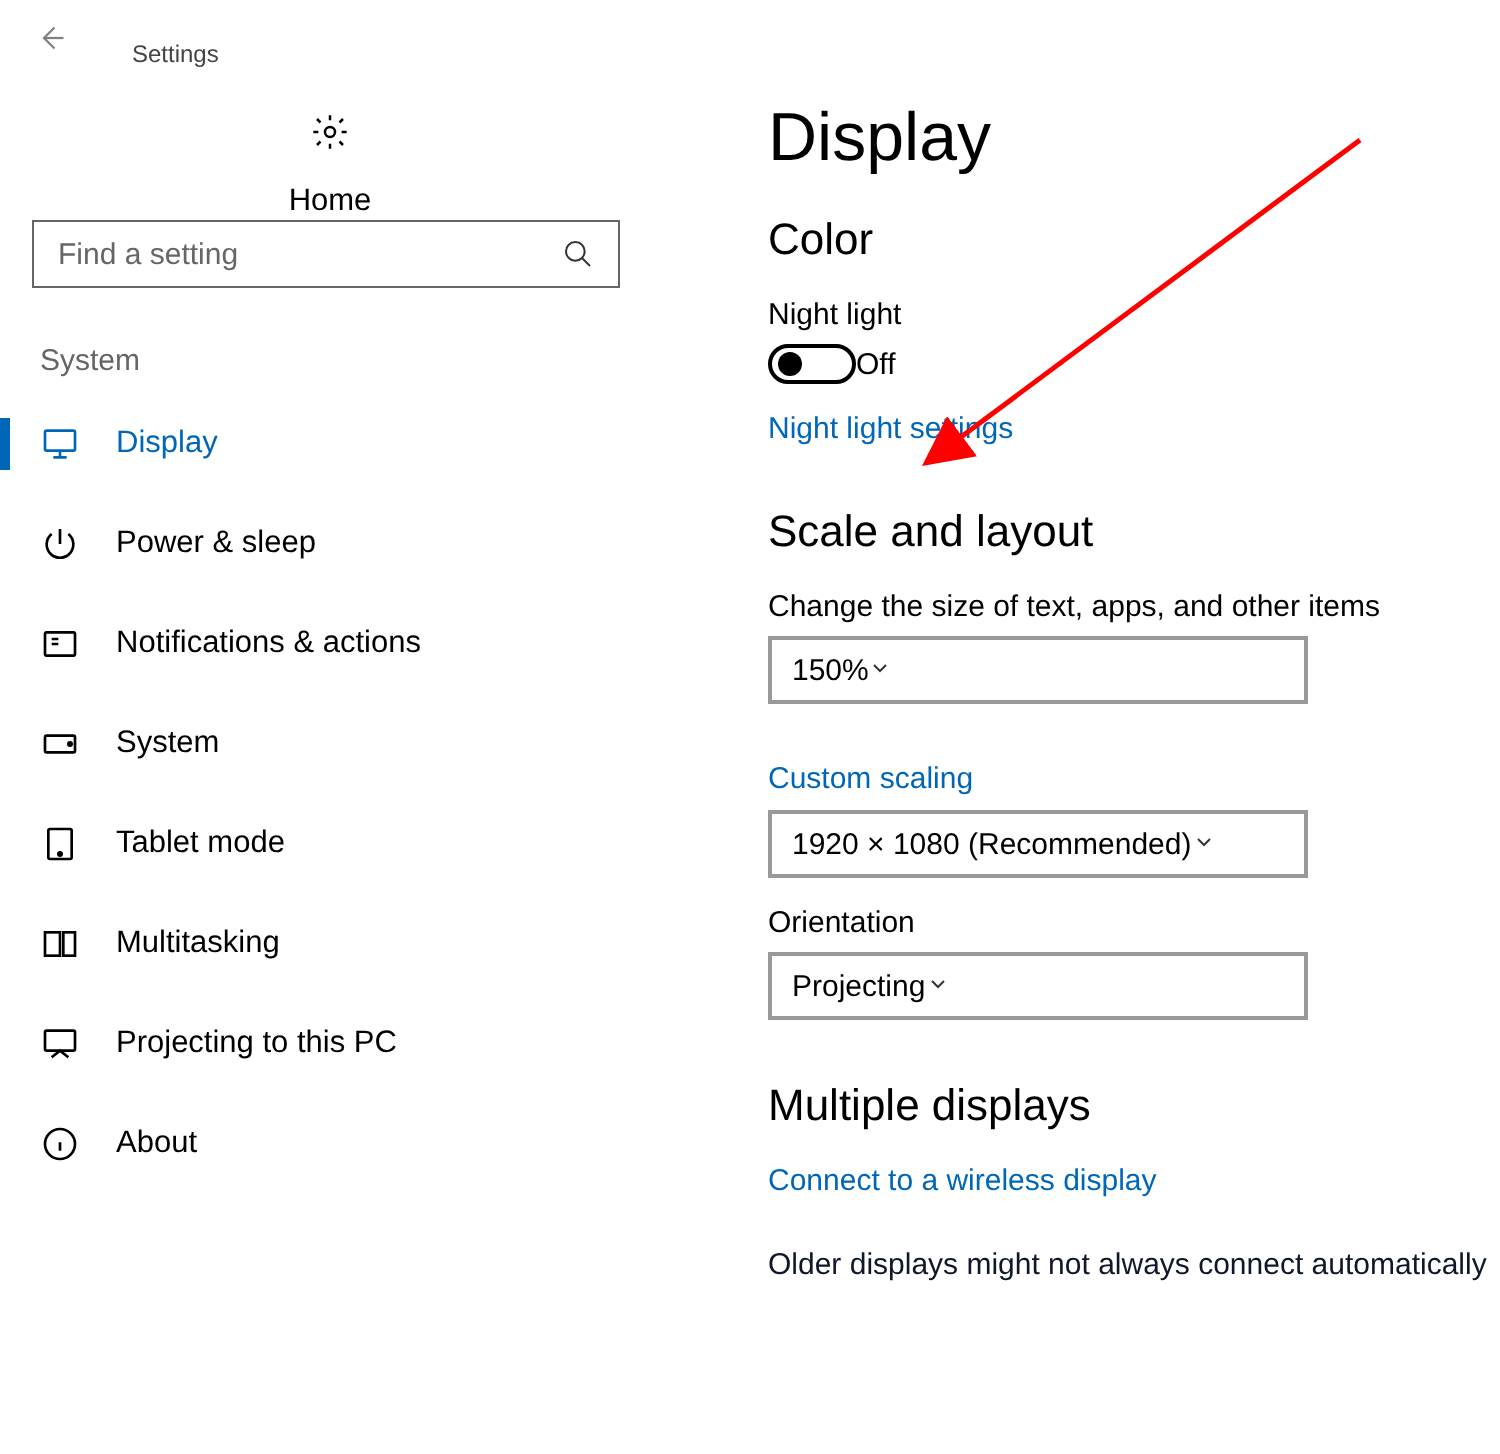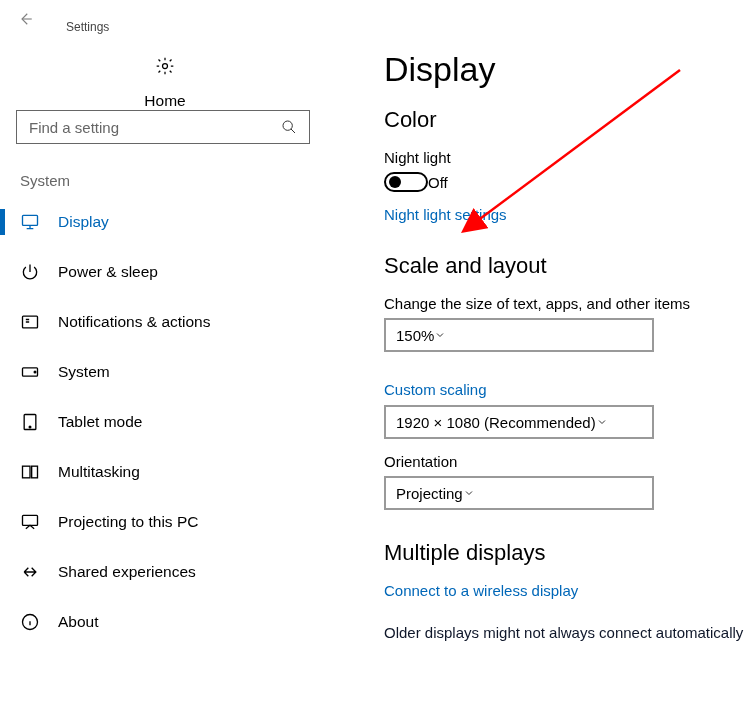--- a/index.html
+++ b/index.html
@@ -268,28 +268,20 @@
     <div class="nav-item">
       <span class="icon">
         <svg width="20" height="20" viewBox="0 0 24 24" fill="none" stroke="#000" stroke-width="1.6">
             <rect x="3" y="4" width="18" height="12" rx="1"></rect>
             <path d="M7 20l5-4 5 4"></path>
           </svg>
       </span>
       <span>Projecting to this PC</span>
     </div>
 
-    <div class="nav-item">
-      <span class="icon">
-        <svg width="20" height="20" viewBox="0 0 24 24" fill="none" stroke="#000" stroke-width="1.6">
-            <path d="M5 12l5-5M5 12l5 5M5 12h14M14 7l5 5-5 5"></path>
-          </svg>
-      </span>
-      <span>Shared experiences</span>
-    </div>
 
     <div class="nav-item">
       <span class="icon">
         <svg width="20" height="20" viewBox="0 0 24 24" fill="none" stroke="#000" stroke-width="1.6">
             <circle cx="12" cy="12" r="9"></circle>
             <path d="M12 8v.01M12 11v5"></path>
           </svg>
       </span>
       <span>About</span>
     </div>

